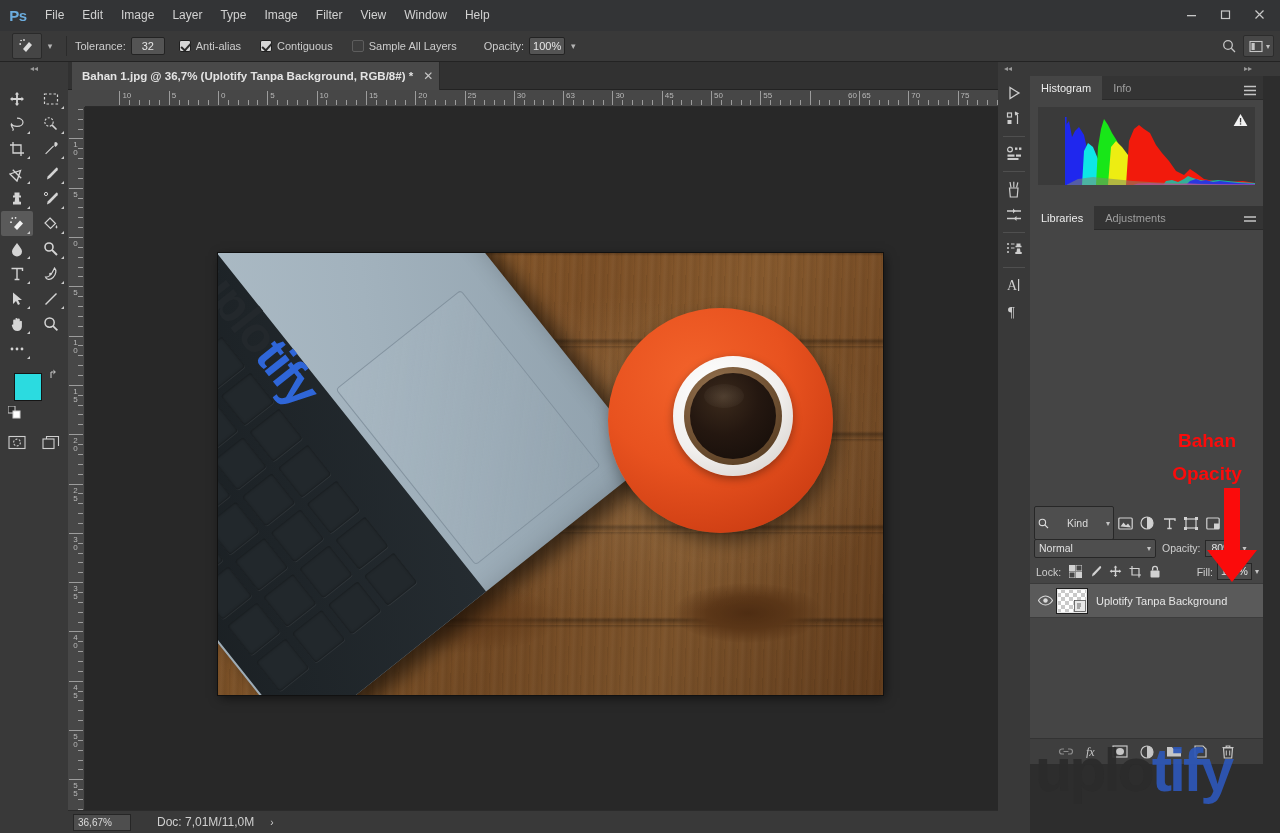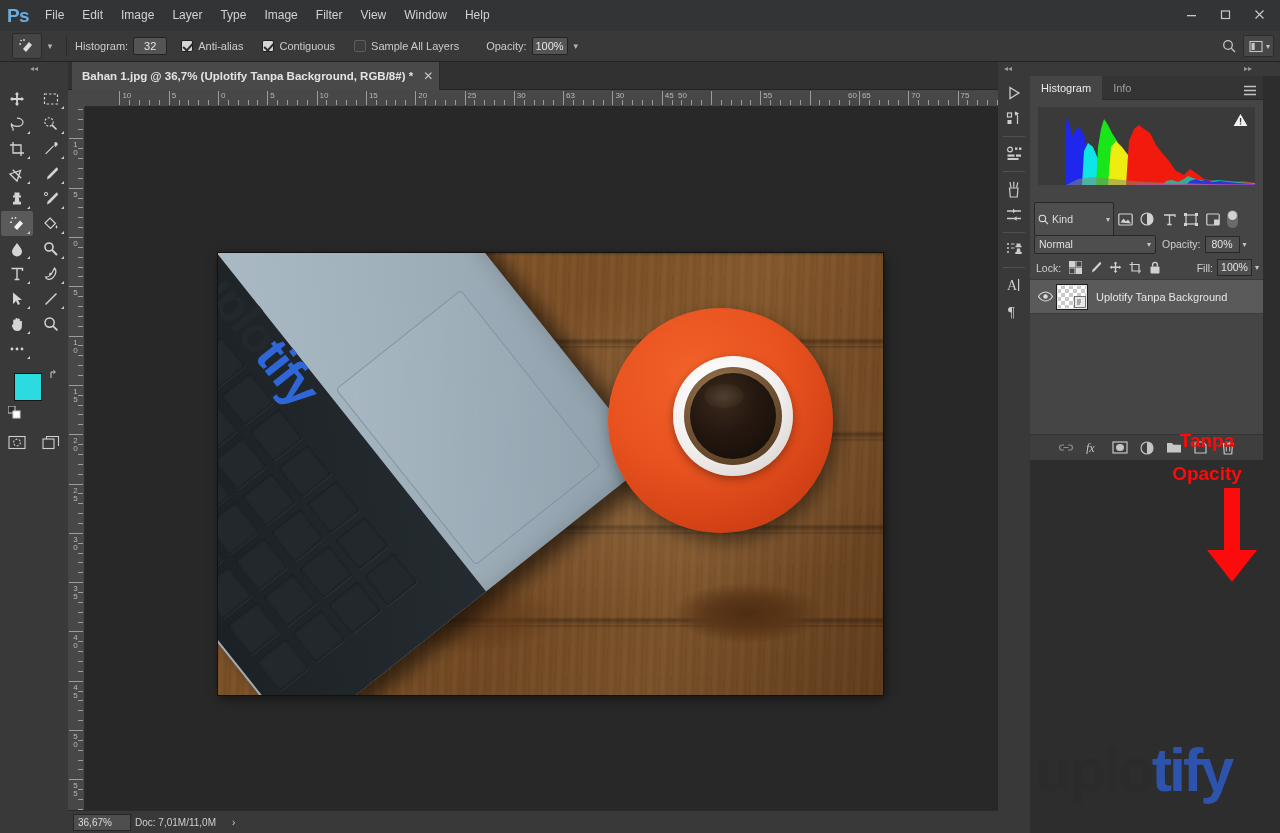--- a/index.html
+++ b/index.html
@@ -12,21 +12,21 @@
   }
   #app { position: relative; width: 1280px; height: 833px; background: #2d2d2d; }
 
   
   .menubar {
     position: absolute; left: 0; top: 0; width: 1280px; height: 31px;
     background: #333436; display: flex; align-items: center;
   }
   .ps-logo {
     width: 36px; text-align: center; color: #6caddf;
-    font-size: 19px; font-weight: bold; letter-spacing: -0.5px;
+    font-size: 15px; font-weight: bold; letter-spacing: -0.5px;
     font-family: "Liberation Sans", sans-serif;
   }
   .menu-item {
     padding: 0 9px; height: 31px; line-height: 31px;
     color: #d2d2d2; font-size: 12px; cursor: default;
   }
   .win-controls {
     position: absolute; right: 4px; top: 2px; display: flex; height: 24px;
   }
   .win-btn {
@@ -270,21 +270,21 @@
   .statusbar {
     position: absolute; left: 68px; top: 810px; width: 930px; height: 23px;
     background: #393939; display: flex; align-items: center;
     border-top: 1px solid #2b2b2b;
   }
   .zoomfield {
     width: 58px; height: 17px; margin-left: 5px; background: #4e4e4e;
     border: 1px solid #262626; color: #dcdcdc; font-size: 10px;
     display: flex; align-items: center; padding-left: 4px;
   }
-  .docinfo { color: #cfcfcf; font-size: 10px; margin-left: 4px; }
+  .docinfo { color: #cfcfcf; font-size: 12px; margin-left: 26px; }
   .docarrow { color: #cfcfcf; font-size: 10px; margin-left: 16px; }
 
   
   .dock-collapse {
     position: absolute; left: 998px; top: 62px; width: 282px; height: 14px;
     background: #393939;
   }
   .dock-collapse .lt { position:absolute; left:6px; top:0; color:#9a9a9a; font-size:8px; line-height:14px; }
   .dock-collapse .rt { position:absolute; right:28px; top:0; color:#9a9a9a; font-size:8px; line-height:14px; }
   .icondock {
@@ -314,21 +314,21 @@
   .histbox { position: relative; width: 100%; height: 78px; background: #3a3a3a; overflow: hidden; }
   .histwarn { position: absolute; right: 7px; top: 6px; color: #fff; }
 
   .libpanel { background: #454545; height: 280px; }
 
   .layerpanel { background: #454545; }
   .lp-filter { display: flex; align-items: center; height: 26px; padding: 0 4px; }
   .kind-select {
     display: flex; align-items: center; width: 80px; height: 19px;
     background: #4e4e4e; border: 1px solid #272727; border-radius: 2px;
-    color: #dcdcdc; font-size: 10.5px; padding: 16px 3px;
+    color: #dcdcdc; font-size: 10.5px; padding: 16px 3px; text-align: center;
   }
   .kind-label { flex: 1; margin-left: 3px; }
   .filt-icon { width: 22px; height: 19px; display:flex; align-items:center; justify-content:center; color:#d2d2d2; }
   .filt-toggle {
     width: 11px; height: 18px; border-radius: 6px; background: #6a6a6a;
     margin-left: 3px; position: relative;
   }
   .filt-toggle::after {
     content:""; position:absolute; left:1px; top:1px; width:9px; height:9px;
     border-radius:50%; background:#d2d2d2;
@@ -443,21 +443,21 @@
       <svg width="18" height="16" viewBox="0 0 18 16">
         <path d="M5 11 L11 4 L14 7 L8 14 Z" fill="#dcdcdc"></path>
         <path d="M2.5 2.5 l1.2 0 M3.1 1.9 l0 1.2" stroke="#dcdcdc" stroke-width="1"></path>
         <circle cx="6" cy="2" r="0.9" fill="#dcdcdc"></circle>
         <circle cx="2.2" cy="6" r="0.9" fill="#dcdcdc"></circle>
       </svg>
     </div>
     <div class="opt-caret">▾</div>
     <div class="opt-sep"></div>
 
-    <div class="opt-label">Histogram:</div>
+    <div class="opt-label">Tolerance:</div>
     <div class="opt-field">32</div>
 
     <div style="width:14px"></div>
     <div class="opt-check">
       <span class="cbox on"></span>
       <span class="opt-label">Anti-alias</span>
     </div>
     <div class="opt-check">
       <span class="cbox on"></span>
       <span class="opt-label">Contiguous</span>
@@ -717,21 +717,21 @@
         <div class="rh-tick" style="left: 564.12px;"></div>
         <div class="rh-tick" style="left: 573.98px;"></div>
         <div class="rh-tick" style="left: 583.84px;"></div>
         <div class="rh-tick major" style="left: 593.7px;"></div>
         <div class="rh-label" style="left: 594.7px;">45</div>
         <div class="rh-tick" style="left: 603.56px;"></div>
         <div class="rh-tick" style="left: 613.42px;"></div>
         <div class="rh-tick" style="left: 623.28px;"></div>
         <div class="rh-tick" style="left: 633.14px;"></div>
         <div class="rh-tick major" style="left: 643px;"></div>
-        <div class="rh-label" style="left: 608px;">50</div>
+        <div class="rh-label" style="left: 644px;">50</div>
         <div class="rh-tick" style="left: 652.86px;"></div>
         <div class="rh-tick" style="left: 662.72px;"></div>
         <div class="rh-tick" style="left: 672.58px;"></div>
         <div class="rh-tick" style="left: 682.44px;"></div>
         <div class="rh-tick major" style="left: 692.3px;"></div>
         <div class="rh-label" style="left: 693.3px;">55</div>
         <div class="rh-tick" style="left: 702.16px;"></div>
         <div class="rh-tick" style="left: 712.02px;"></div>
         <div class="rh-tick" style="left: 721.88px;"></div>
         <div class="rh-tick" style="left: 731.74px;"></div>
@@ -1005,20 +1005,32 @@
             <svg width="15" height="14" viewBox="0 0 15 14">
                 <path d="M7.5 1 L14.4 13 H0.6 Z" fill="#f2f2f2"></path>
                 <rect x="6.9" y="5" width="1.3" height="4.4" fill="#3a3a3a"></rect>
                 <rect x="6.9" y="10.3" width="1.3" height="1.3" fill="#3a3a3a"></rect>
               </svg>
           </div>
         </div>
       </div>
     </div>
 
+    <div>
+      <div class="panel-tabs">
+        <div class="ptab active">Libraries</div>
+        <div class="ptab">Adjustments</div>
+        <div class="pmenu">
+          <svg width="14" height="11" viewBox="0 0 14 11">
+              <path d="M1 2 H13 M1 6 H13" stroke="#c4c4c4" stroke-width="1.4"></path>
+            </svg>
+        </div>
+      </div>
+      <div class="libpanel"></div>
+    </div>
 
     <div>
 
       <div class="layerpanel">
         <div class="lp-filter">
           <div class="kind-select">
             <svg width="11" height="11" viewBox="0 0 11 11">
                 <circle cx="4.4" cy="4.4" r="3.2" fill="none" stroke="#dcdcdc" stroke-width="1.1"></circle>
                 <path d="M6.8 6.8 L10 10" stroke="#dcdcdc" stroke-width="1.1"></path>
               </svg>
@@ -1171,21 +1183,21 @@
         </div>
       </div>
     </div>
   </div>
 
   <div class="watermark">
     <span class="wm-dark">uplo</span><span class="wm-blue">tify</span>
   </div>
 
   <div class="annot">
-    <div>Tanpa</div>
+    <div>Bahan</div>
     <div>Opacity</div>
   </div>
   <div class="arrow-down">
     <svg width="54" height="96" viewBox="0 0 54 96">
       <path d="M19 0 H35 V62 H52 L27 94 L2 62 H19 Z" fill="#fb0b0b"></path>
     </svg>
   </div>
 
 </div>
 

